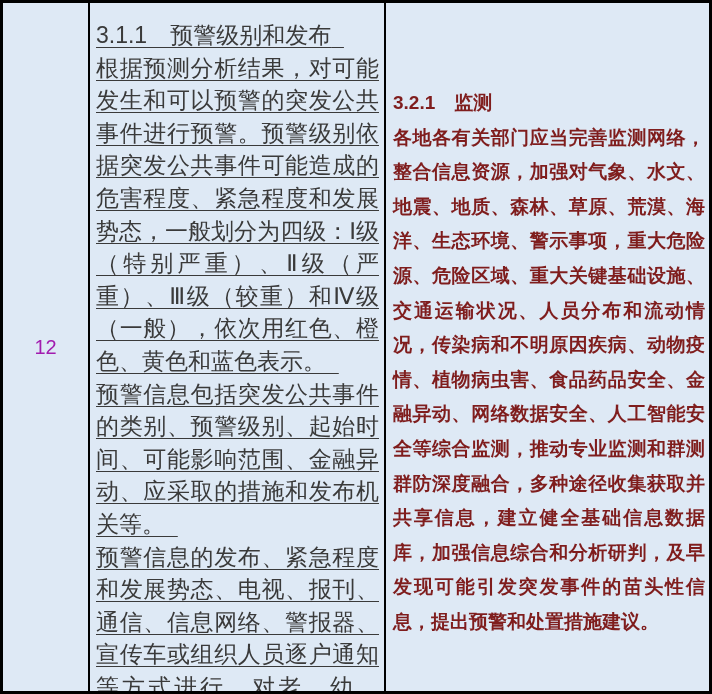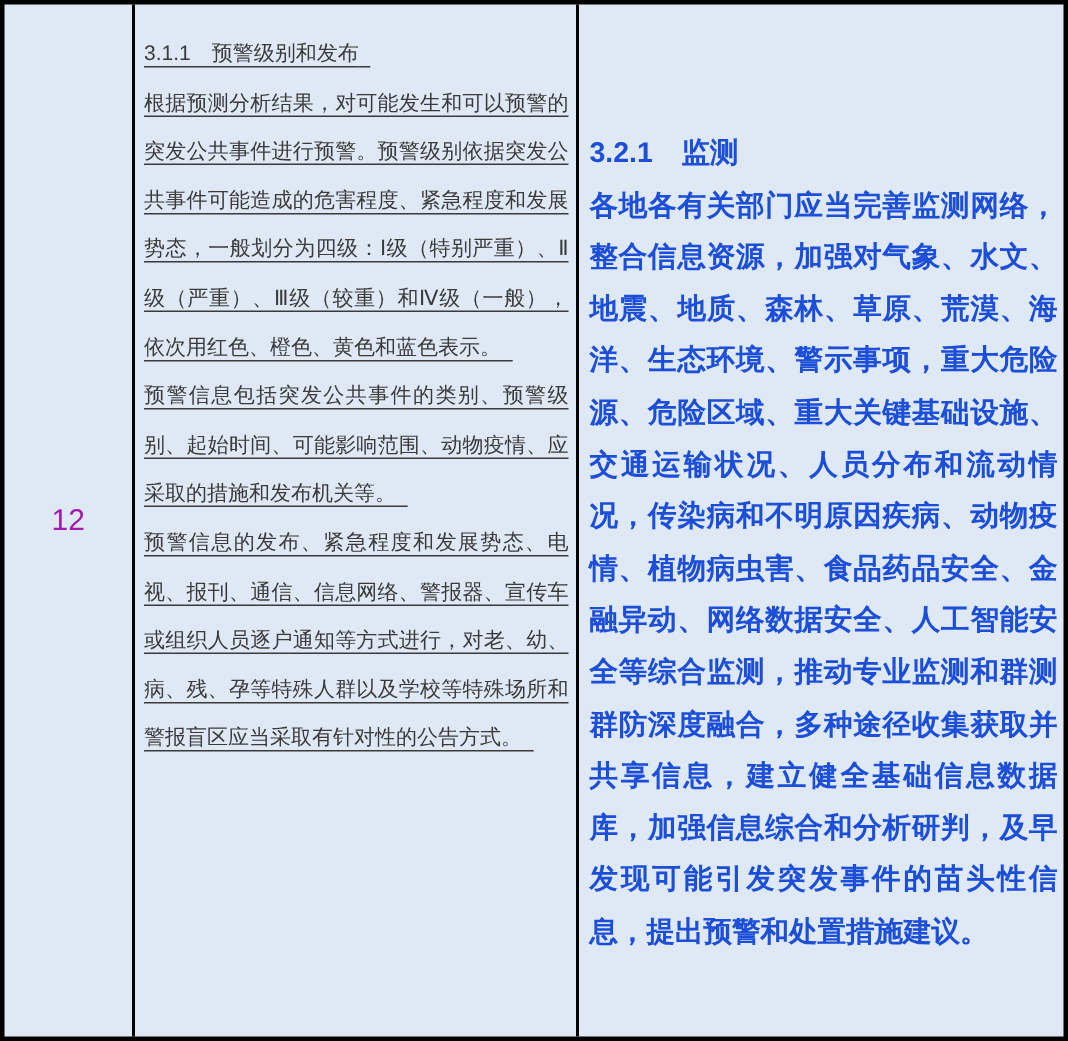--- a/index.html
+++ b/index.html
@@ -31,60 +31,60 @@
     align-items: center;
     justify-content: center;
     font-size: 20px;
     color: #a21caf;
   }
   .cell-mid {
     width: 296px;
     flex: 0 0 296px;
     border-right: 2px solid #000000;
     padding: 16px 5px 0 6px;
-    font-size: 14px;
+    font-size: 23px;
     line-height: 32.6px;
     color: #3a3a3a;
     text-align: justify;
     text-justify: inter-character;
   }
   .cell-mid p {
     margin: 0;
     text-decoration: underline;
     text-underline-offset: 4px;
     text-decoration-thickness: 1px;
   }
   
   .cell-mid p::after { content: "\00a0\00a0"; }
   .cell-right {
     flex: 1 1 auto;
     padding: 83px 4px 16px 7px;
     font-size: 19px;
     line-height: 34.6px;
     font-weight: bold;
-    color: #1d4ed8;
+    color: #7f1d1d;
     text-align: justify;
     text-justify: inter-character;
   }
   .cell-right p { margin: 0; }
 </style>
 </head>
 <body>
 
 <div class="page">
   <div class="cmp-table">
 
     <div class="cell cell-num">
       <span>12</span>
     </div>
 
     <div class="cell cell-mid">
       <p>3.1.1　预警级别和发布</p>
       <p>根据预测分析结果，对可能发生和可以预警的突发公共事件进行预警。预警级别依据突发公共事件可能造成的危害程度、紧急程度和发展势态，一般划分为四级：Ⅰ级（特别严重）、Ⅱ级（严重）、Ⅲ级（较重）和Ⅳ级（一般），依次用红色、橙色、黄色和蓝色表示。</p>
-      <p>预警信息包括突发公共事件的类别、预警级别、起始时间、可能影响范围、动物疫情、应采取的措施和发布机关等。</p>
+      <p>预警信息包括突发公共事件的类别、预警级别、起始时间、可能影响范围、金融异动、应采取的措施和发布机关等。</p>
       <p>预警信息的发布、紧急程度和发展势态、电视、报刊、通信、信息网络、警报器、宣传车或组织人员逐户通知等方式进行，对老、幼、病、残、孕等特殊人群以及学校等特殊场所和警报盲区应当采取有针对性的公告方式。</p>
     </div>
 
     <div class="cell cell-right">
       <p>3.2.1　监测</p>
       <p>各地各有关部门应当完善监测网络，整合信息资源，加强对气象、水文、地震、地质、森林、草原、荒漠、海洋、生态环境、警示事项，重大危险源、危险区域、重大关键基础设施、交通运输状况、人员分布和流动情况，传染病和不明原因疾病、动物疫情、植物病虫害、食品药品安全、金融异动、网络数据安全、人工智能安全等综合监测，推动专业监测和群测群防深度融合，多种途径收集获取并共享信息，建立健全基础信息数据库，加强信息综合和分析研判，及早发现可能引发突发事件的苗头性信息，提出预警和处置措施建议。</p>
     </div>
 
   </div>
 </div>

